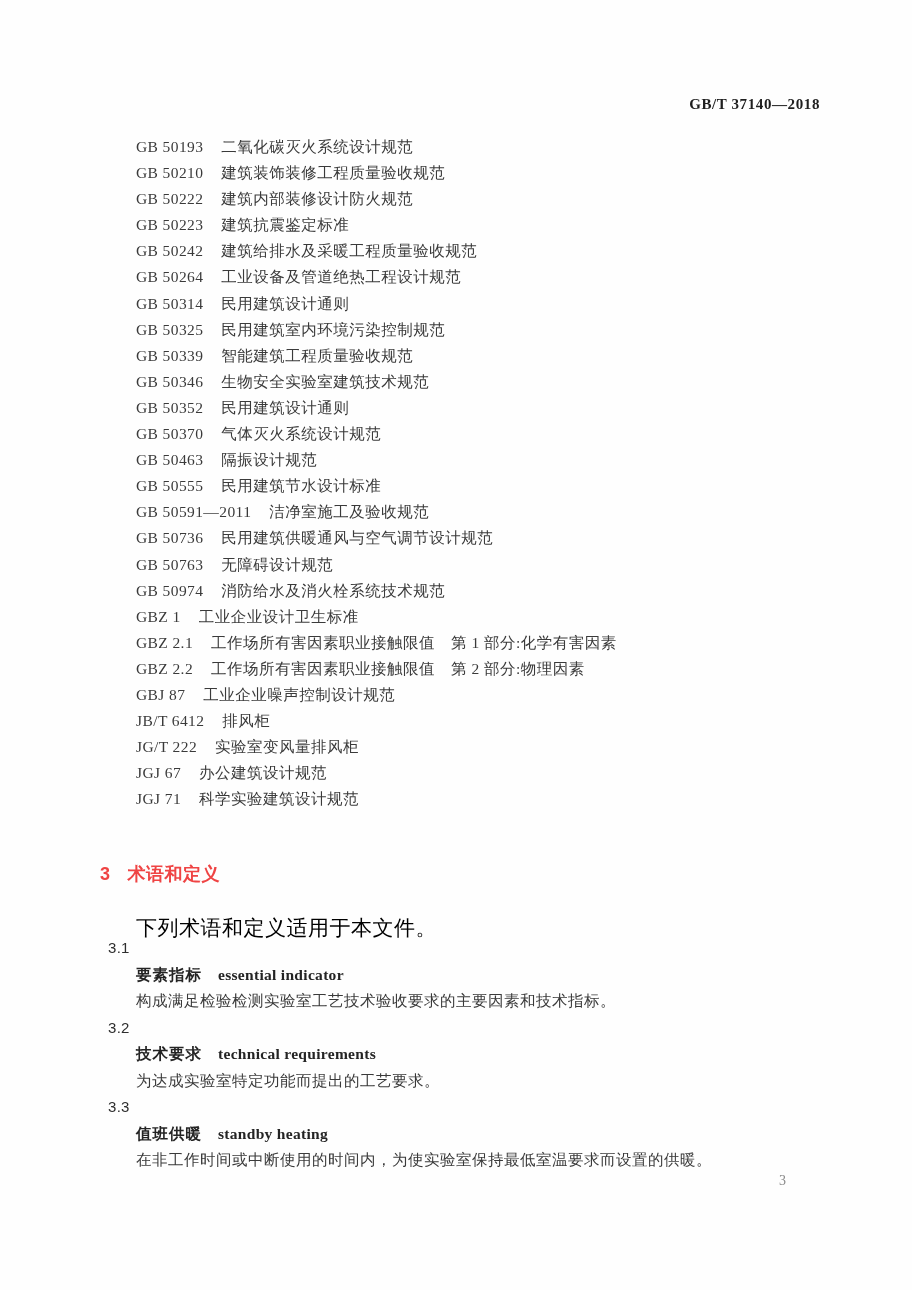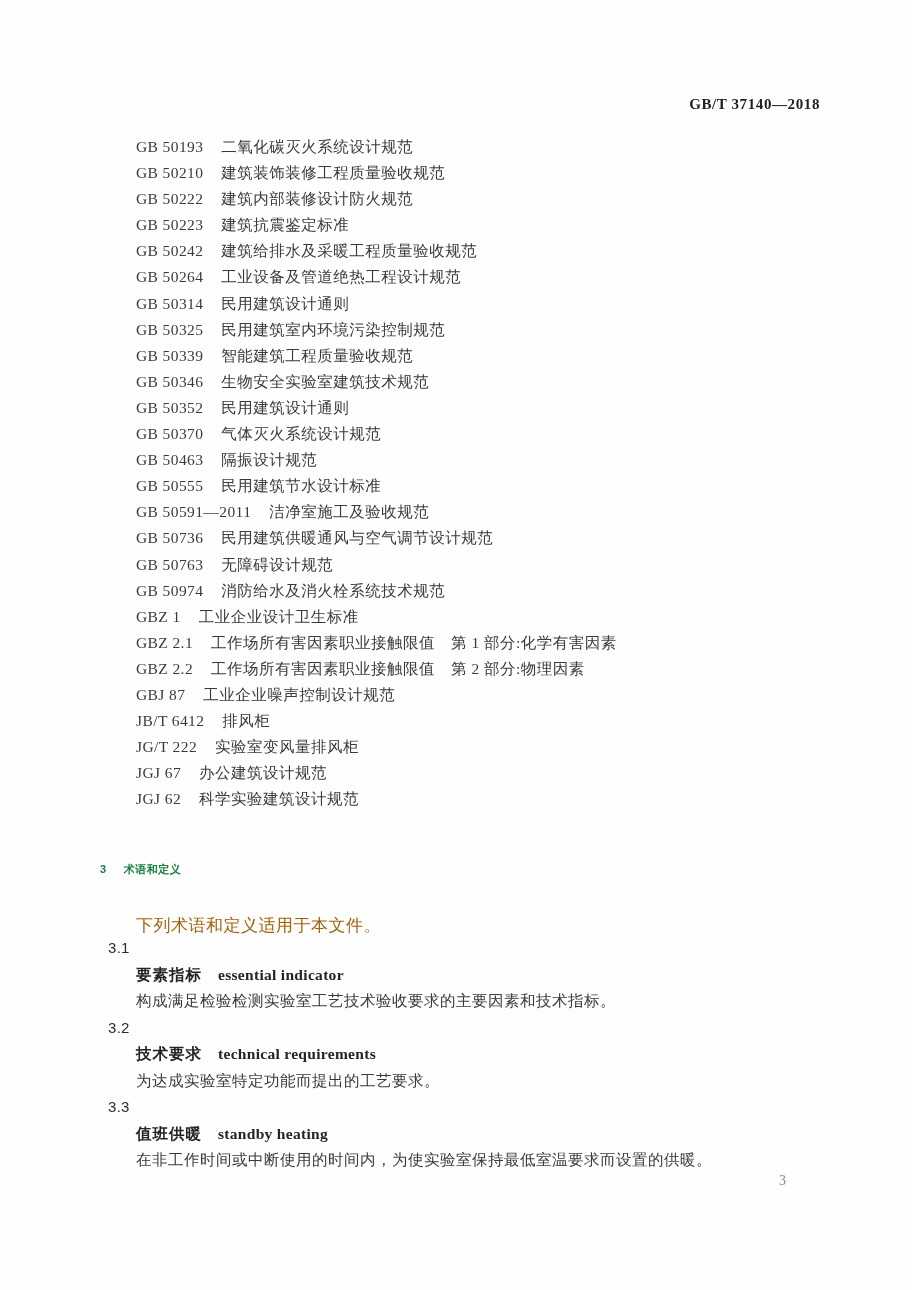--- a/index.html
+++ b/index.html
@@ -30,27 +30,27 @@
     font-family:Liberation Serif, serif;
     letter-spacing:0.4px;
   }
   .ref-title{
     margin-left:18px;
     letter-spacing:0.5px;
   }
   .section-heading{
     position:absolute;top:862px;left:100px;
     font-family:"Liberation Sans", sans-serif;
-    font-weight:bold;font-size:11px;color:#15803d;
+    font-weight:bold;font-size:18px;color:#ef4444;
     letter-spacing:0.5px;
   }
   .section-heading .sec-num{margin-right:17px;}
   .section-intro{
     position:absolute;top:914px;left:136px;
-    font-size:17px;color:#a16207;letter-spacing:0.5px;
+    font-size:21px;color:#000000;letter-spacing:0.5px;
   }
   .terms{
     position:absolute;top:935px;left:100px;right:50px;
   }
   .term-number{
     height:26.5px;line-height:26.5px;
     font-family:"Liberation Sans", sans-serif;
     font-size:15px;color:#2e2e2e;letter-spacing:0.3px;margin-left:8px;
   }
   .term-heading{
@@ -102,21 +102,21 @@
       <div class="ref-line"><span class="ref-code">GB 50736</span><span class="ref-title">民用建筑供暖通风与空气调节设计规范</span></div>
       <div class="ref-line"><span class="ref-code">GB 50763</span><span class="ref-title">无障碍设计规范</span></div>
       <div class="ref-line"><span class="ref-code">GB 50974</span><span class="ref-title">消防给水及消火栓系统技术规范</span></div>
       <div class="ref-line"><span class="ref-code">GBZ 1</span><span class="ref-title">工业企业设计卫生标准</span></div>
       <div class="ref-line"><span class="ref-code">GBZ 2.1</span><span class="ref-title">工作场所有害因素职业接触限值　第 1 部分:化学有害因素</span></div>
       <div class="ref-line"><span class="ref-code">GBZ 2.2</span><span class="ref-title">工作场所有害因素职业接触限值　第 2 部分:物理因素</span></div>
       <div class="ref-line"><span class="ref-code">GBJ 87</span><span class="ref-title">工业企业噪声控制设计规范</span></div>
       <div class="ref-line"><span class="ref-code">JB/T 6412</span><span class="ref-title">排风柜</span></div>
       <div class="ref-line"><span class="ref-code">JG/T 222</span><span class="ref-title">实验室变风量排风柜</span></div>
       <div class="ref-line"><span class="ref-code">JGJ 67</span><span class="ref-title">办公建筑设计规范</span></div>
-      <div class="ref-line"><span class="ref-code">JGJ 62</span><span class="ref-title">科学实验建筑设计规范</span></div>
+      <div class="ref-line"><span class="ref-code">JGJ 71</span><span class="ref-title">科学实验建筑设计规范</span></div>
     </div>
 
   <div class="section-heading">
     <span class="sec-num">3</span><span>术语和定义</span>
   </div>
 
   <div class="section-intro">下列术语和定义适用于本文件。</div>
 
   <div class="terms">
       <div class="term-number">3.1</div>

